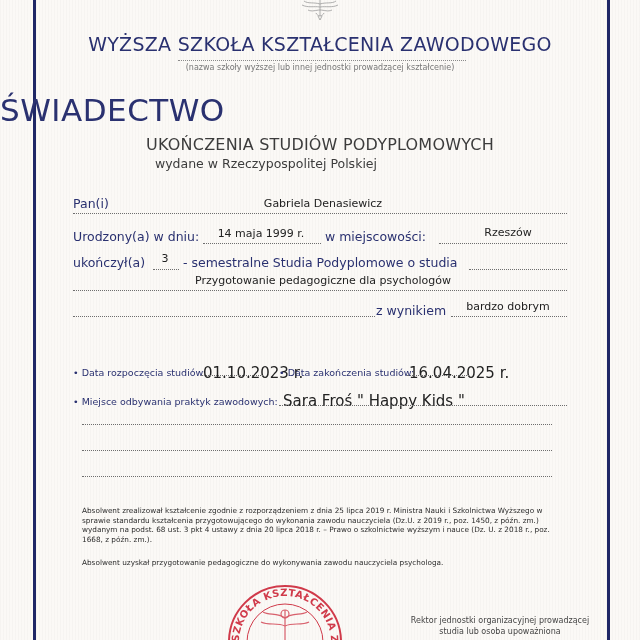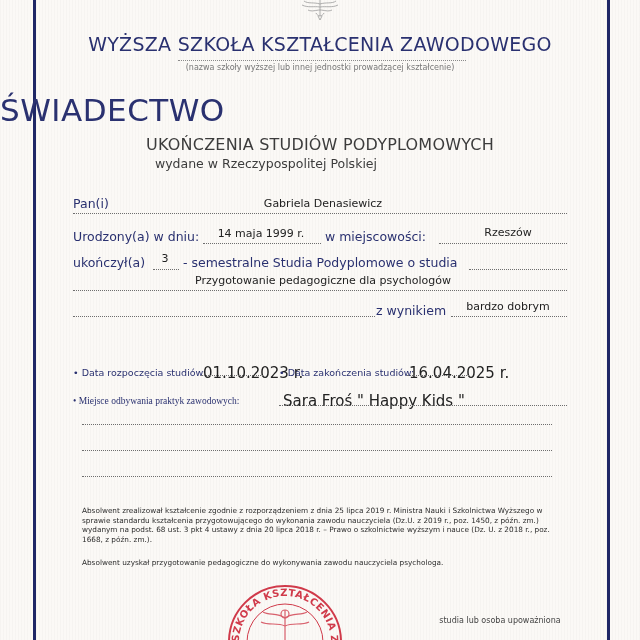--- a/index.html
+++ b/index.html
@@ -137,21 +137,21 @@
 <div class="row" style="top:364px;">
   <span class="bullet-label" style="left:0; top:3px;">•&nbsp;<span>Data rozpoczęcia studiów:</span></span>
   <span class="bullet-value" style="left:130px; top:0;">01.10.2023 r.</span>
   <div class="dots" style="left:128px; width:62px; top:11px;"></div>
   <span class="bullet-label" style="left:206px; top:3px;">•&nbsp;<span>Data zakończenia studiów:</span></span>
   <span class="bullet-value" style="left:336px; top:0;">16.04.2025 r.</span>
   <div class="dots" style="left:334px; width:62px; top:11px;"></div>
 </div>
 
 <div class="row" style="top:392px;">
-  <span class="bullet-label" style="left:0; top:4px;font-family:Liberation Serif, serif;">•&nbsp;<span>Miejsce odbywania praktyk zawodowych:</span></span>
+  <span class="bullet-label" style="left:0; top:4px;">•&nbsp;<span>Miejsce odbywania praktyk zawodowych:</span></span>
   <span class="bullet-value" style="left:210px; top:0;">Sara Froś " Happy Kids "</span>
   <div class="dots" style="left:206px; width:288px; top:13px;"></div>
 </div>
 
 <div class="dots" style="left:82px; width:470px; top:424px;"></div>
 <div class="dots" style="left:82px; width:470px; top:450px;"></div>
 <div class="dots" style="left:82px; width:470px; top:476px;"></div>
 
 <div class="legal" style="top:492px;">Absolwent zrealizował kształcenie zgodnie z rozporządzeniem z dnia 25 lipca 2019 r. Ministra Nauki i Szkolnictwa Wyższego w sprawie standardu kształcenia przygotowującego do wykonania zawodu nauczyciela (Dz.U. z 2019 r., poz. 1450, z późn. zm.) wydanym na podst. 68 ust. 3 pkt 4 ustawy z dnia 20 lipca 2018 r. – Prawo o szkolnictwie wyższym i nauce (Dz. U. z 2018 r., poz. 1668, z późn. zm.).</div>
 <div class="legal" style="top:544px;">Absolwent uzyskał przygotowanie pedagogiczne do wykonywania zawodu nauczyciela psychologa.</div>
@@ -169,14 +169,15 @@
     <path d="M60 28 L60 60"></path>
     <path d="M60 36 C52 30 44 34 38 30"></path>
     <path d="M60 36 C68 30 76 34 82 30"></path>
     <path d="M60 44 C52 40 44 44 36 40"></path>
     <path d="M60 44 C68 40 76 44 84 40"></path>
     <circle cx="60" cy="32" r="4"></circle>
   </g>
 </svg>
 
 <div class="signature-caption">
+  <div>Rektor jednostki organizacyjnej prowadzącej</div>
   <div>studia lub osoba upoważniona</div>
 </div>
 
 </body></html>

